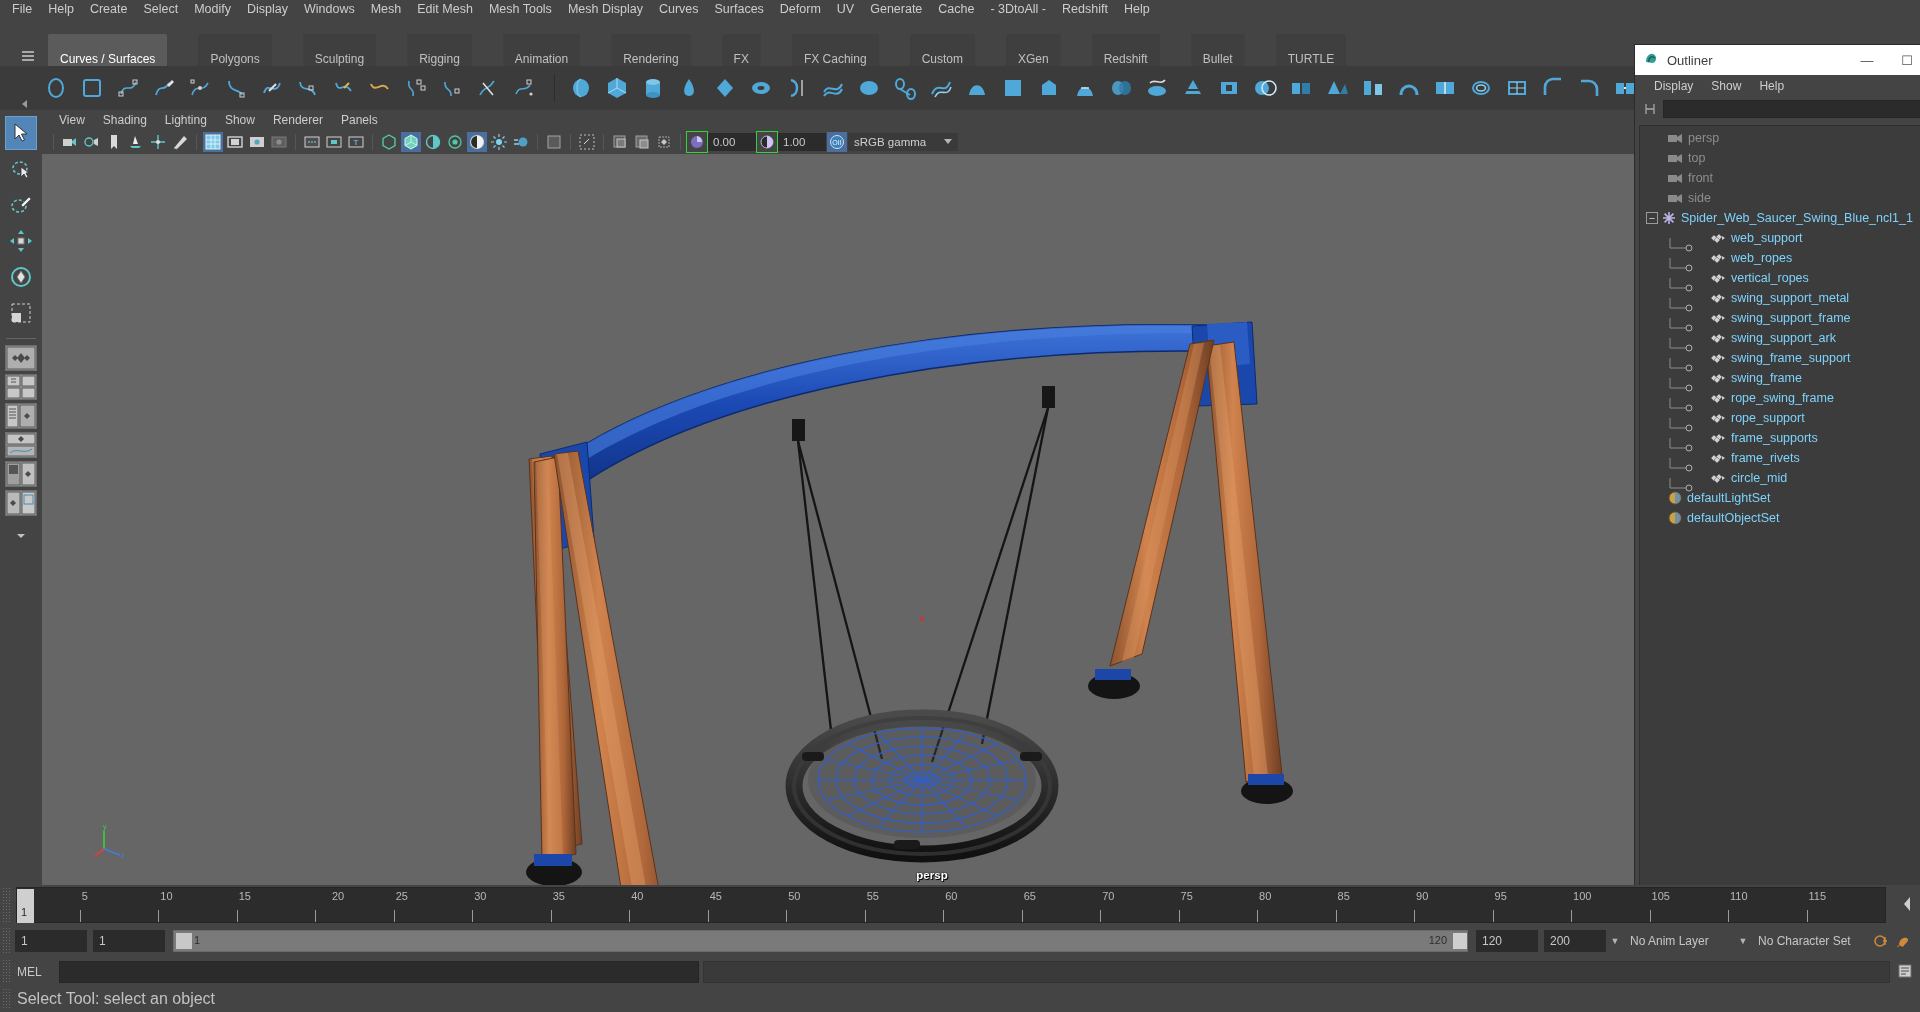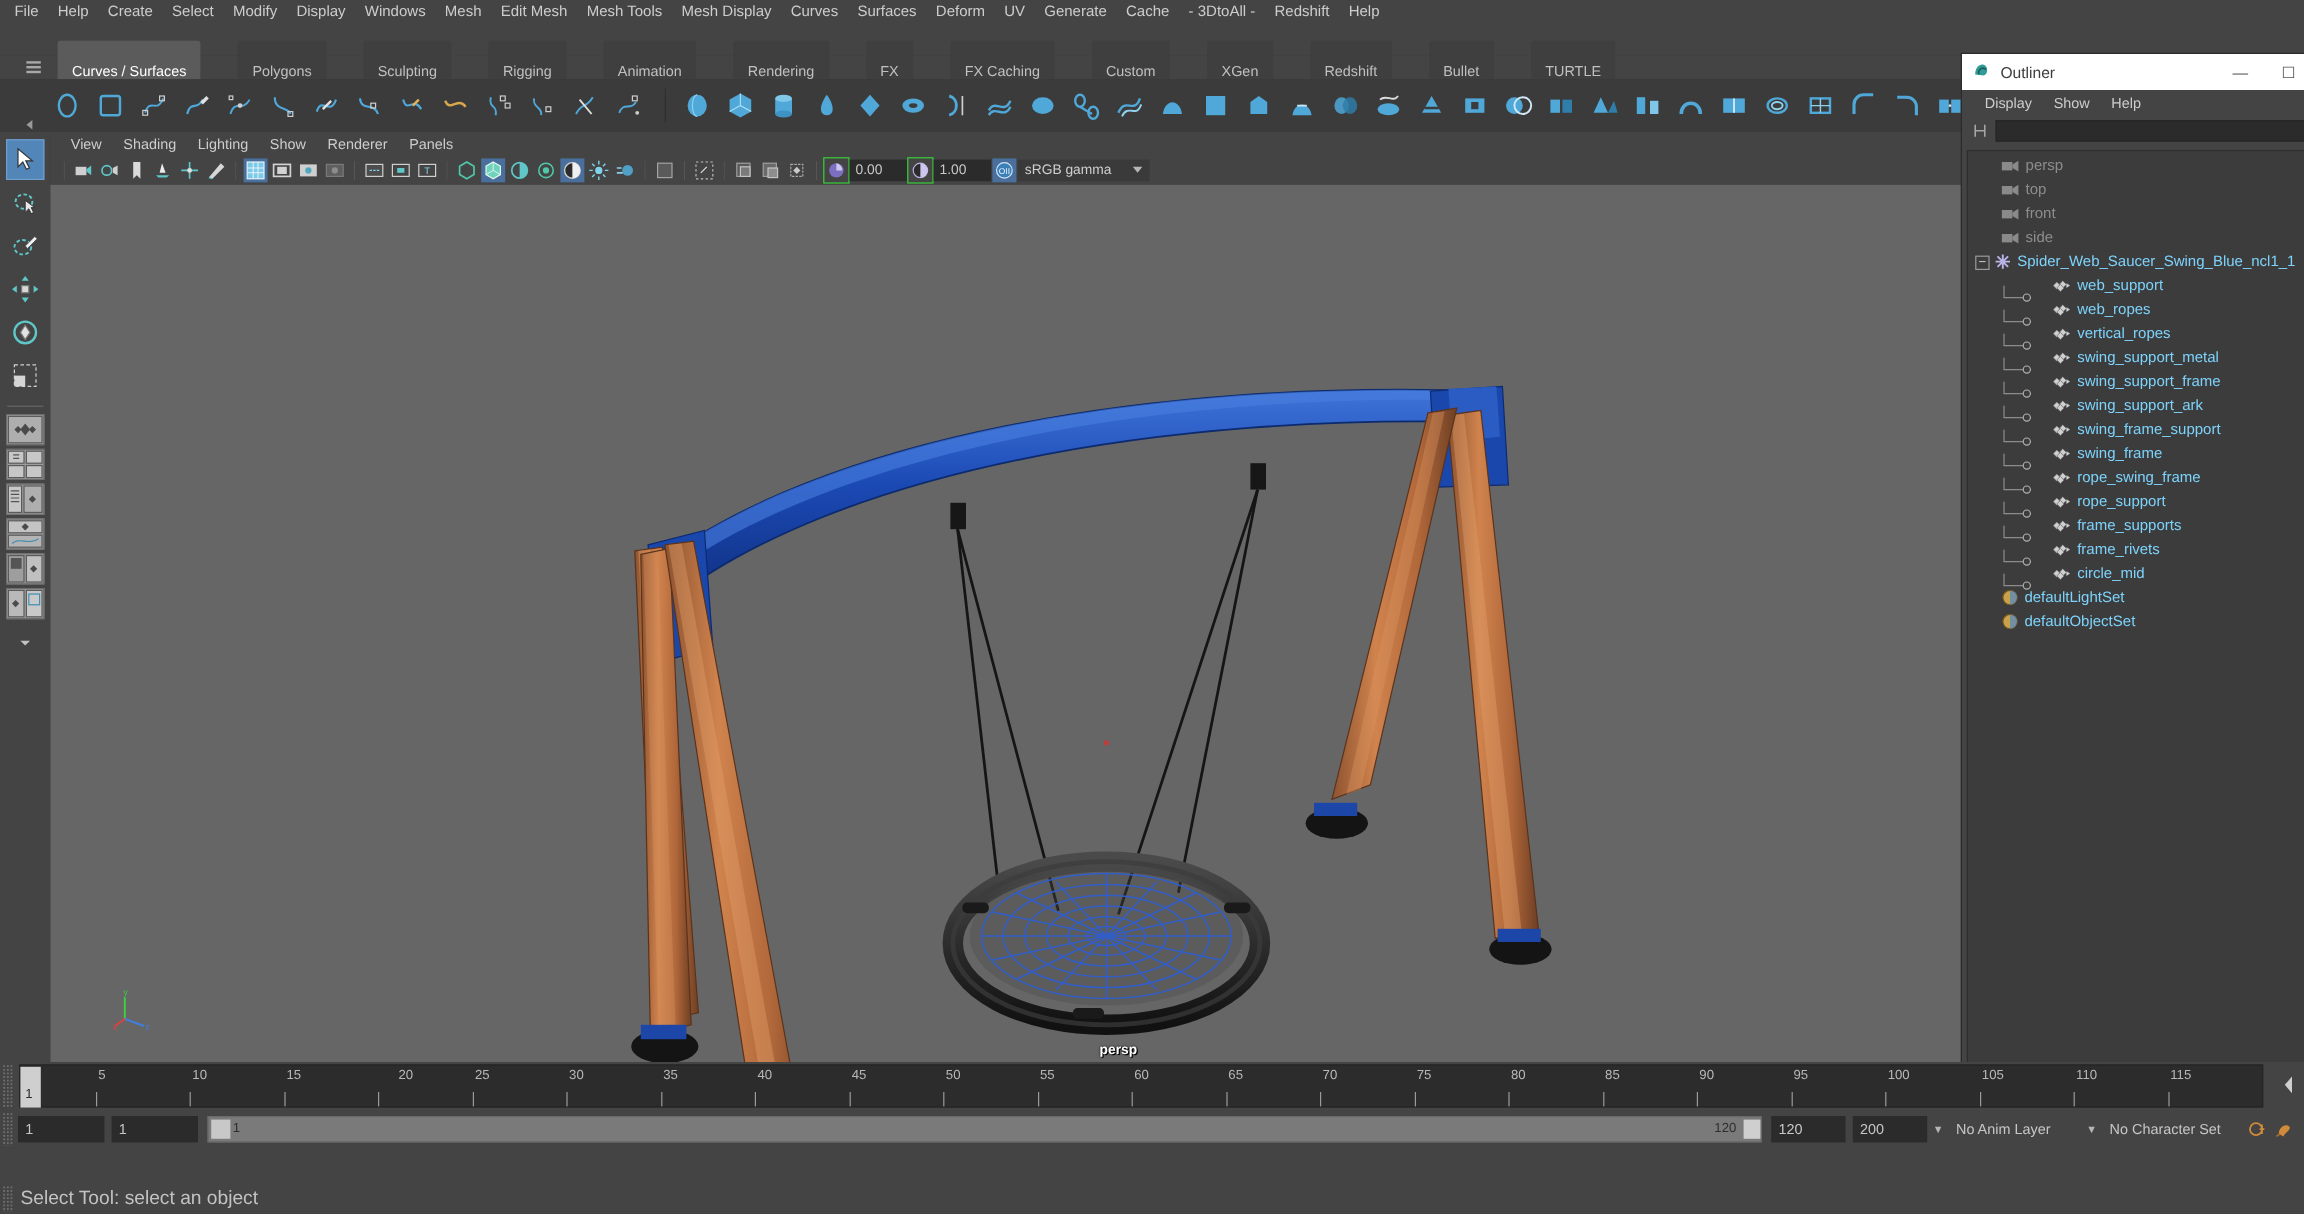--- a/index.html
+++ b/index.html
@@ -1610,19 +1610,31 @@
         </svg>
     </div>
     <div class="pbBtn" style="margin-right:6px;">
       <svg width="18" height="18" viewBox="0 0 18 18">
           <path d="M5 13 C5 6, 12 4, 14 7 C15 10, 10 12, 9 15z" fill="#d08a3a"></path>
           <path d="M3 15l3-2" stroke="#a96c2b" stroke-width="1.4"></path>
         </svg>
     </div>
   </div>
 
+  <div class="cmdline">
+    <div class="cGrip"></div>
+    <div class="melLabel">MEL</div>
+    <div class="melInput"></div>
+    <div class="melOutput"></div>
+    <div class="cmdIcon">
+      <svg width="16" height="16" viewBox="0 0 16 16">
+          <rect x="2" y="2" width="12" height="12" fill="#cfcfcf" stroke="#6f6f6f"></rect>
+          <path d="M4 5h8M4 8h8M4 11h5" stroke="#4a4a4a" stroke-width="1.1"></path>
+        </svg>
+    </div>
+  </div>
 
   <div class="helpline">
     <div class="hGrip"></div>
     <div class="helpText">Select Tool: select an object</div>
   </div>
 
 </div>
 
 </body></html>

